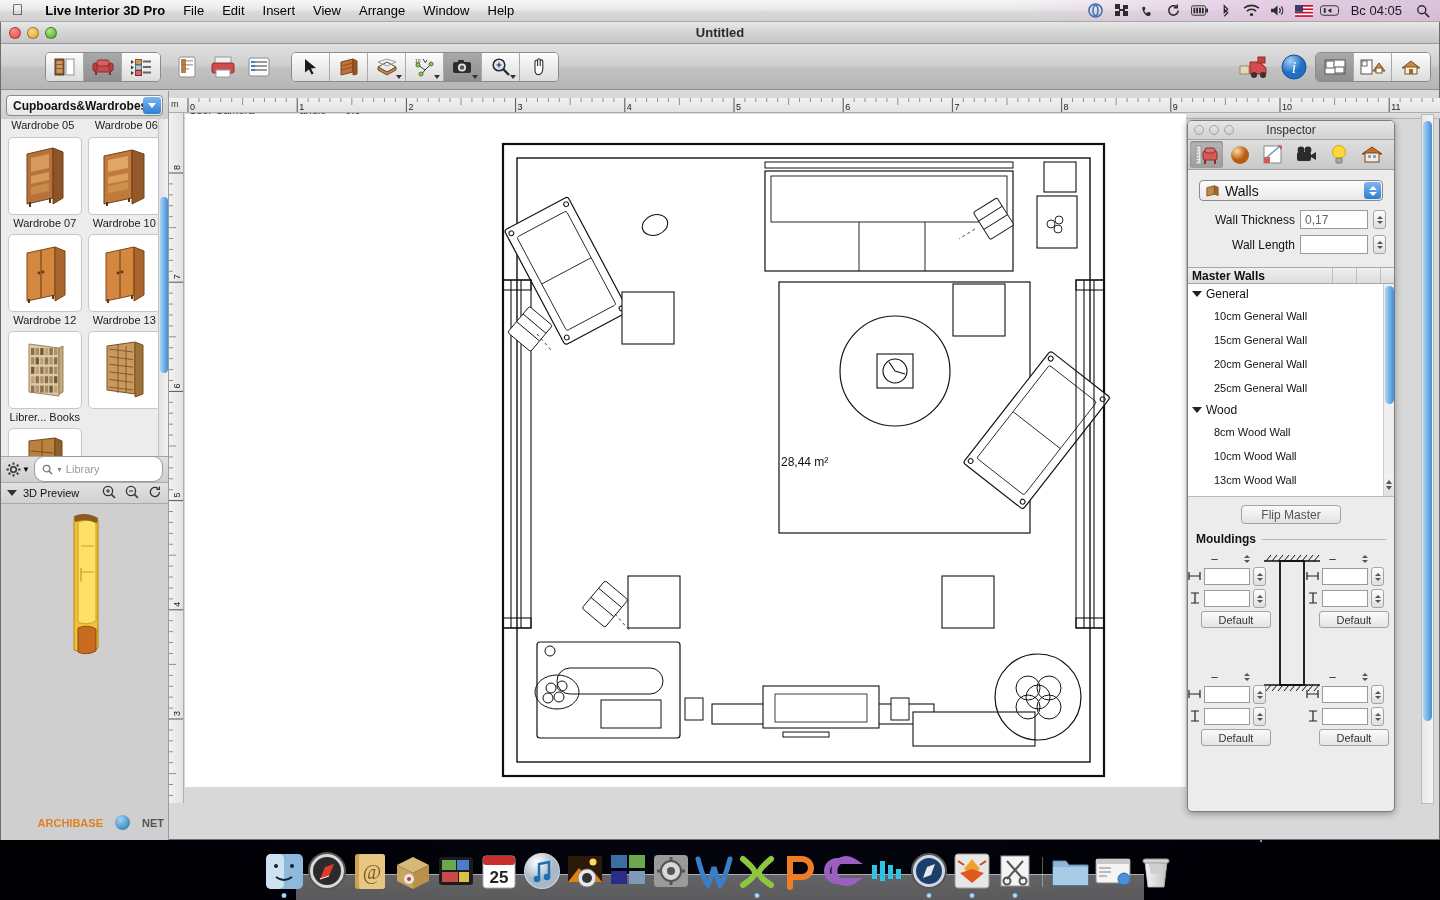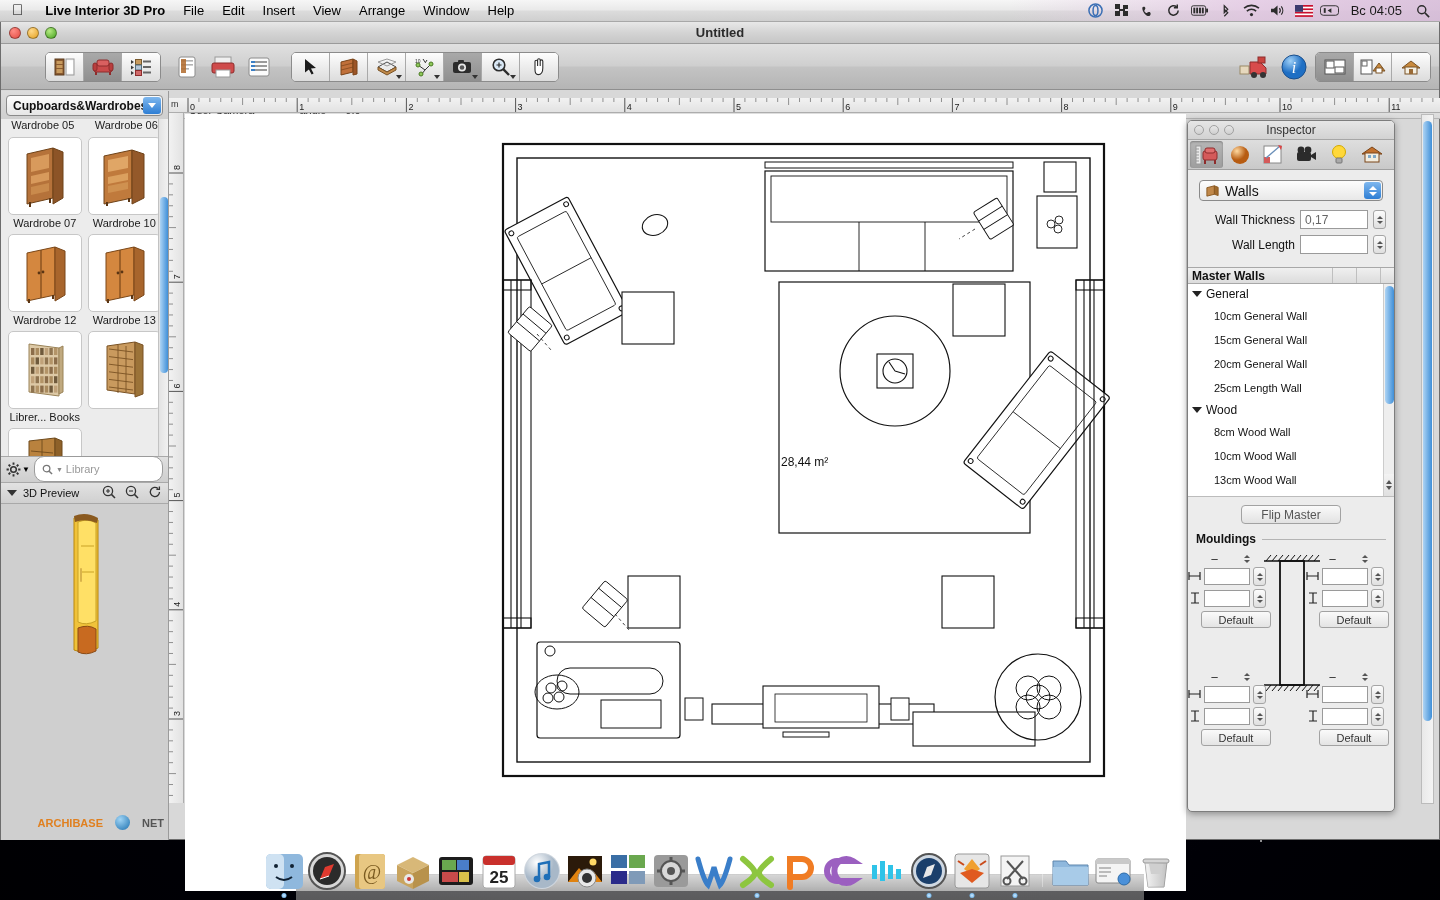--- a/index.html
+++ b/index.html
@@ -167,21 +167,21 @@
   }
   .ruler-v {
     position: absolute; left: 168px; top: 112px; width: 15px; height: 690px;
     background: linear-gradient(to right,#f2f2f2,#e2e2e2); border-right: 1px solid #adadad;
     overflow: hidden; z-index: 43;
   }
   .rh-unit { position: absolute; left: 2px; top: 1px; font-size: 9px; color: #333; z-index: 2;}
 
   
   .canvas {
-    position: absolute; left: 184px; top: 113px; width: 1001px; height: 777px;
+    position: absolute; left: 184px; top: 113px; width: 1001px; height: 673px;
     background: #fff; overflow: hidden; z-index: 41;
   }
 
   
   .inspector {
     position: absolute; left: 1186px; top: 120px; width: 208px; height: 692px;
     background: #ececec; border: 1px solid #7d7d7d; border-radius: 5px;
     box-shadow: 0 2px 7px rgba(0,0,0,.35); z-index: 50; overflow: hidden;
     display: flex; flex-direction: column;
   }
@@ -1280,21 +1280,21 @@
 
       <div class="wall-list">
         <div id="wall-groups">
             <div class="wl-group">
               <span class="tri"></span>
               <span>General</span>
             </div>
             <div class="wl-item">10cm General Wall</div>
             <div class="wl-item">15cm General Wall</div>
             <div class="wl-item">20cm General Wall</div>
-            <div class="wl-item">25cm Length Wall</div>
+            <div class="wl-item">25cm General Wall</div>
             <div class="wl-group">
               <span class="tri"></span>
               <span>Wood</span>
             </div>
             <div class="wl-item">8cm Wood Wall</div>
             <div class="wl-item">10cm Wood Wall</div>
             <div class="wl-item">13cm Wood Wall</div>
           </div>
         <div class="wl-scroll">
           <div class="thv" style="top:2px;height:118px"></div>

